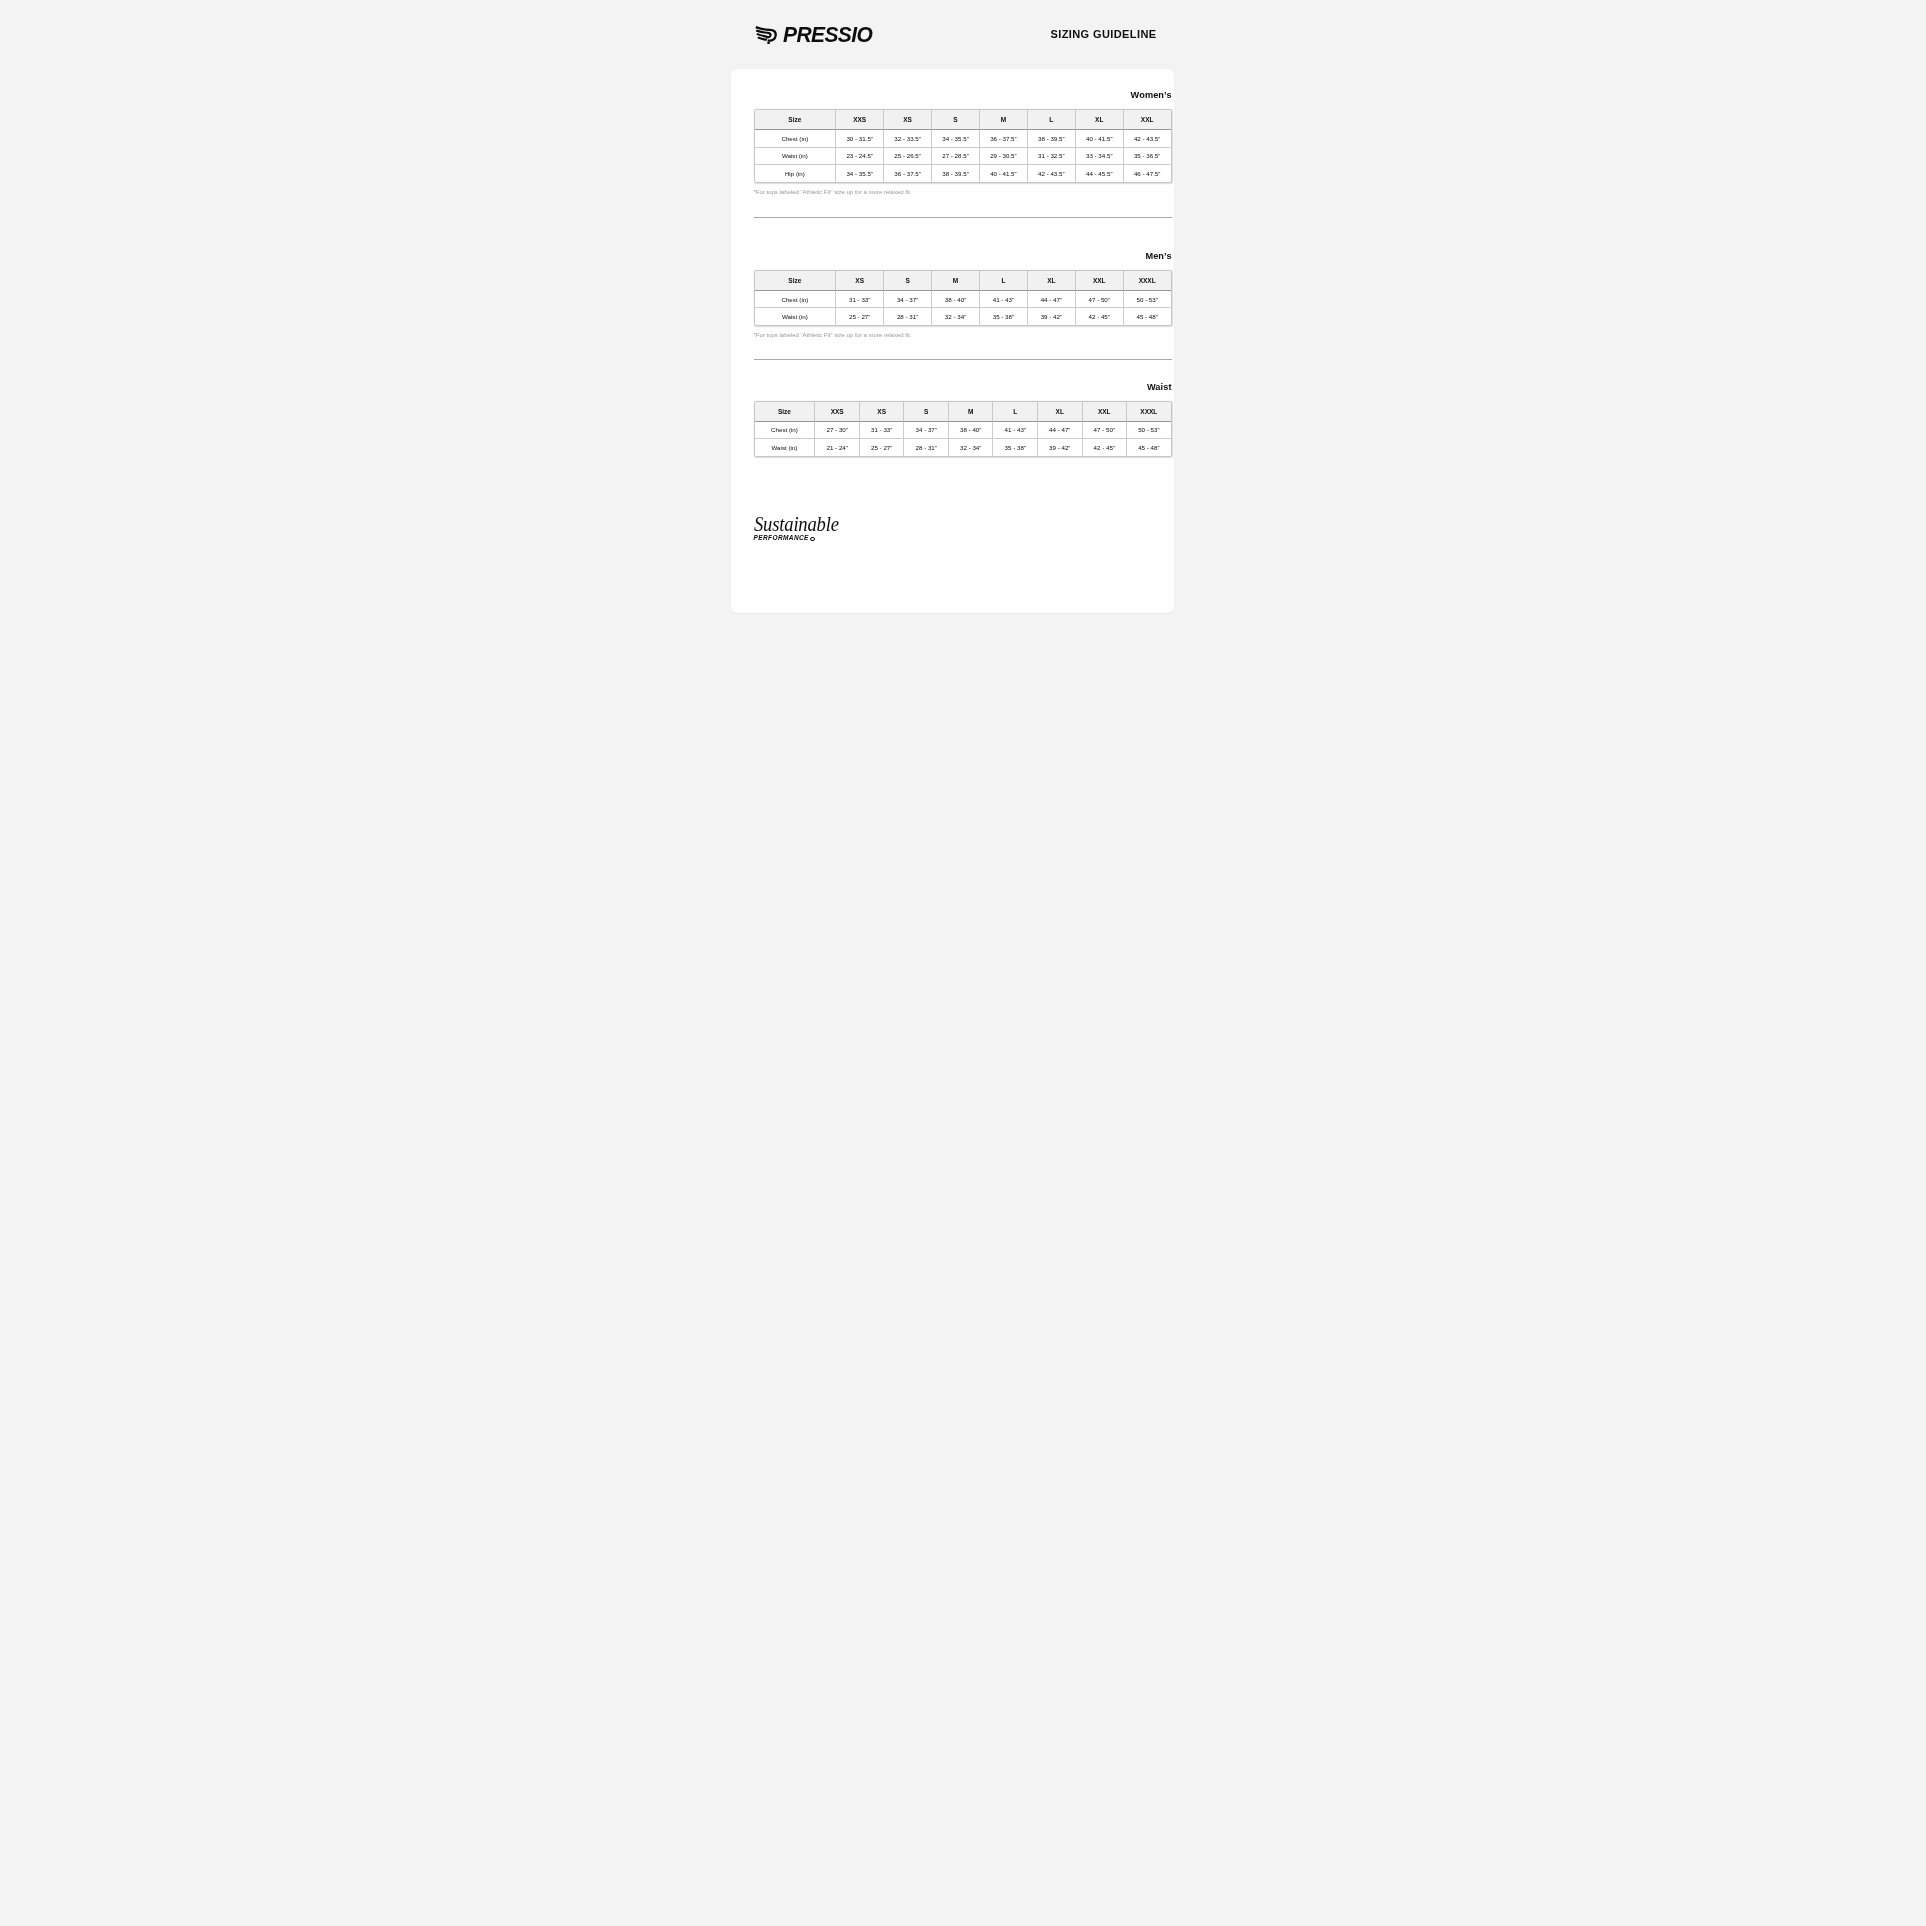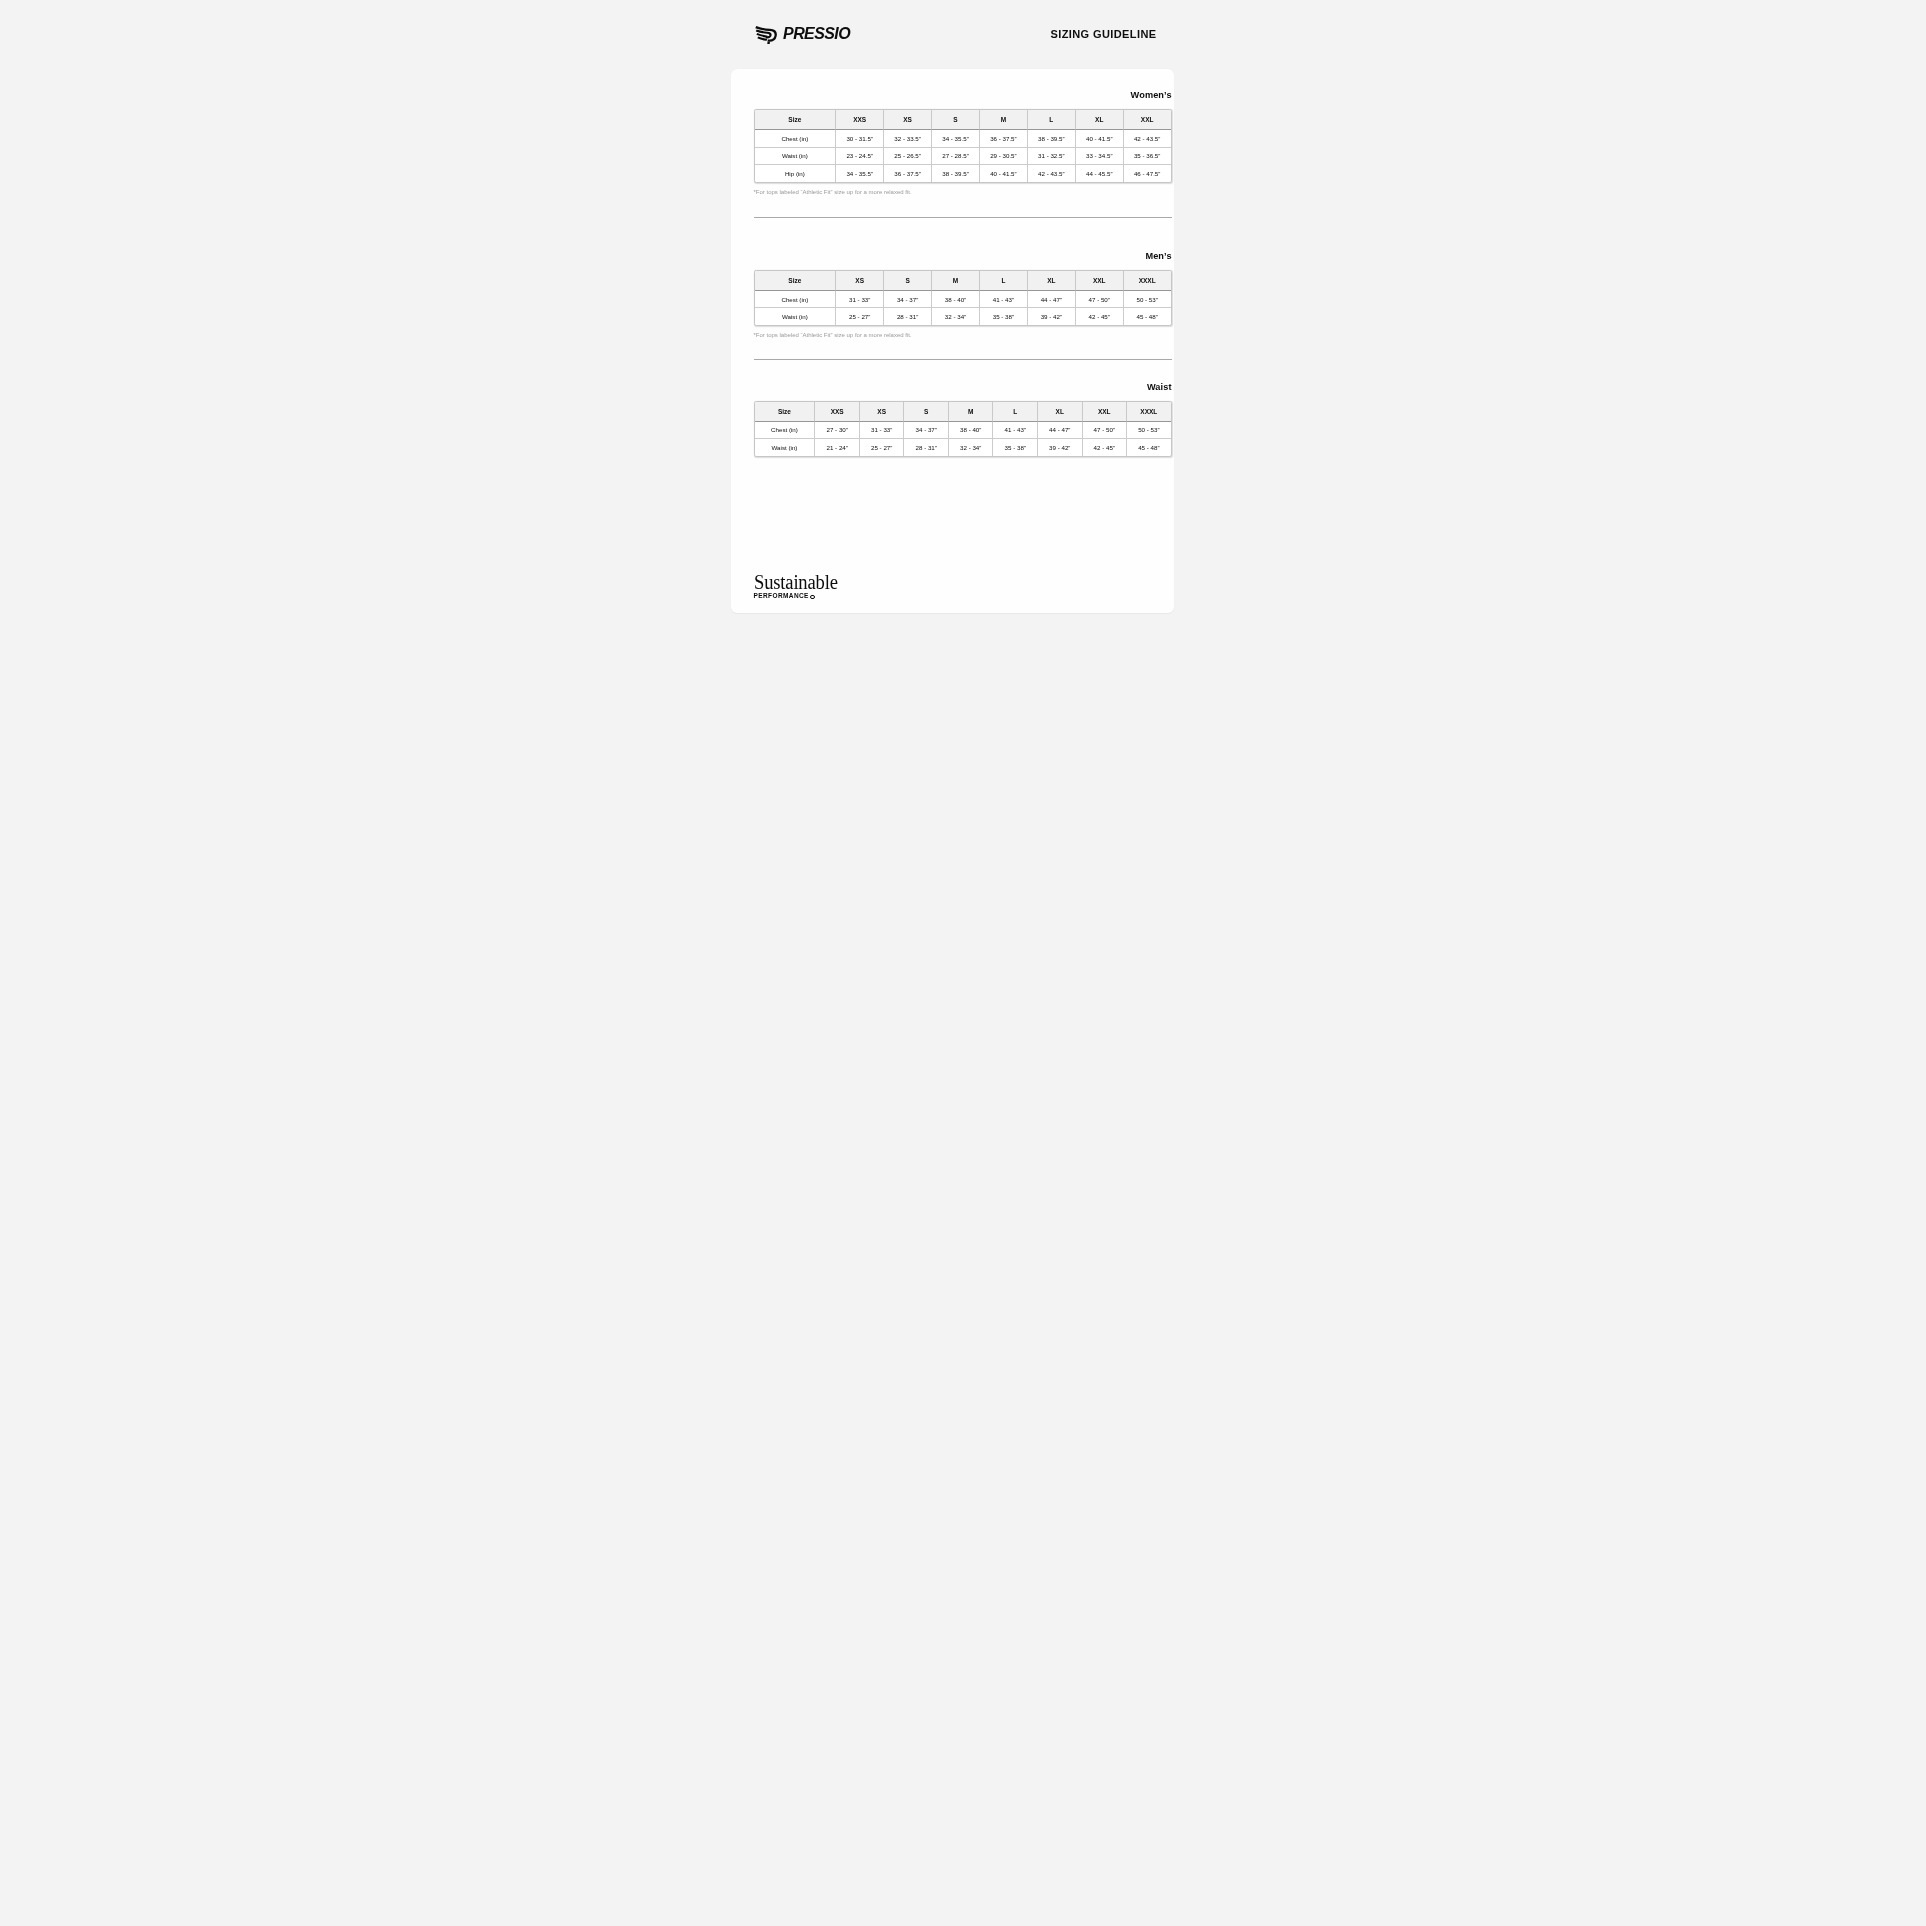--- a/index.html
+++ b/index.html
@@ -13,21 +13,21 @@
 
   
   .topbar{
     display:flex;justify-content:space-between;align-items:center;
     padding:23px 36px 0 36px;height:22.3px;
   }
   .brand{display:flex;align-items:center;gap:4.2px;}
   .brand-icon{display:block;}
   .brand-icon svg{width:25.4px;height:19px;display:block;}
   .brand-name{
-    font-size:16px;font-weight:800;font-style:italic;
+    font-size:21px;font-weight:800;font-style:italic;
     letter-spacing:-0.6px;line-height:1;transform:scaleY(1.02);
   }
   .page-title{
     margin:16px;font-size:11px;font-weight:800;letter-spacing:0.4px;line-height:1;
     transform:scaleY(1.05);
   }
 
   
   .card{
     box-sizing:border-box;
@@ -86,21 +86,21 @@
   .divider{
     border:none;height:0;
     border-top:0.8px solid #a9a9a9;
   }
   .divider.d1{margin:20.4px 0 0 0;}
   .divider.d2{margin:19px 0 0 0;}
   .section.mens{margin-top:34px;}
   .section.unisex{margin-top:23px;}
 
   
-  .footer-logo{margin-top:115px;}
+  .footer-logo{margin-top:57px;font-style:italic;}
   .sustainable{
     font-family:"Liberation Serif","DejaVu Serif",serif;
     font-size:20px;line-height:1;
     transform:scaleX(0.93);transform-origin:left center;
     letter-spacing:-0.2px;
     color:#0c0c0c;
   }
   .performance-row{display:flex;align-items:flex-end;margin-top:1.2px;}
   .performance{
     font-size:6.5px;font-weight:900;letter-spacing:0.4px;line-height:1;

